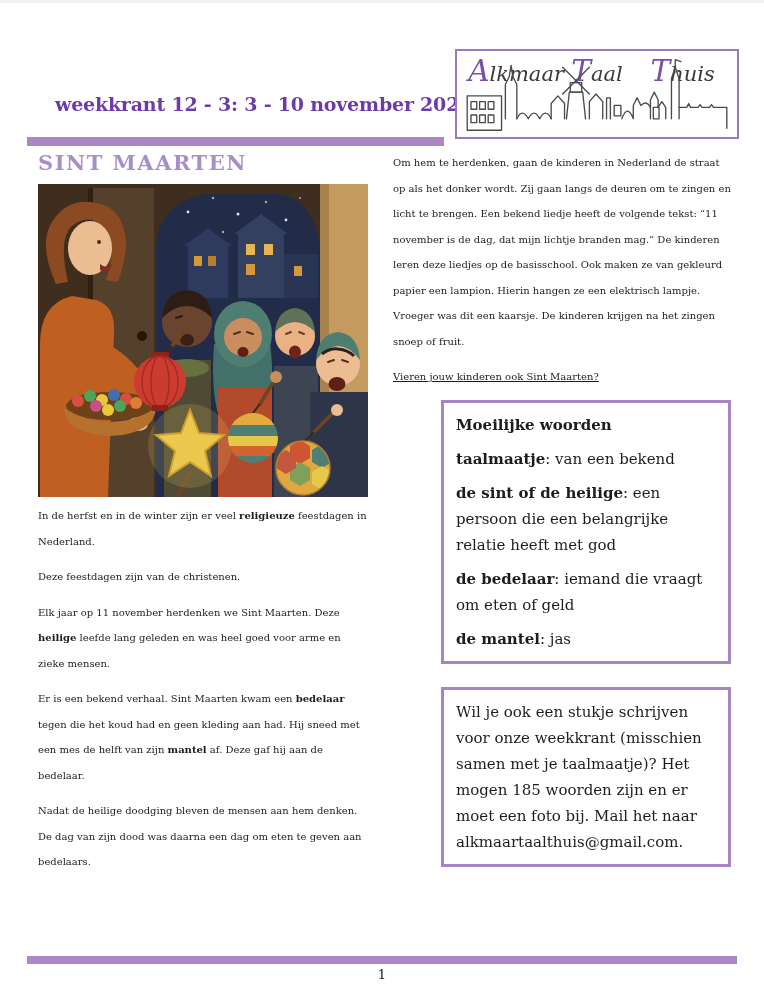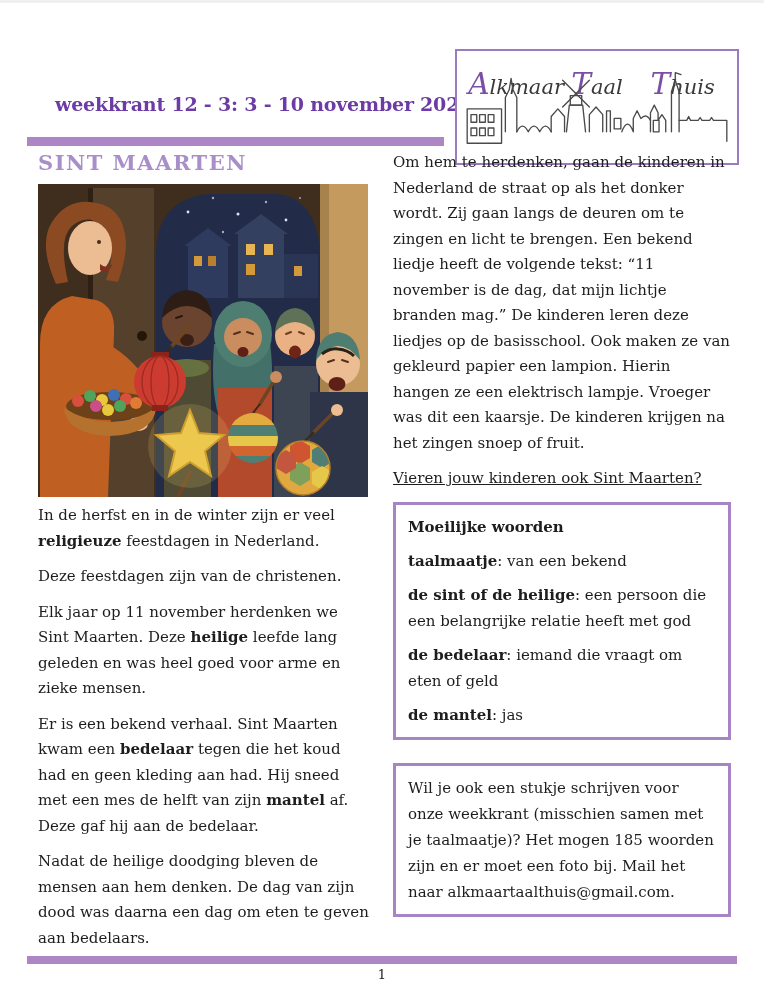--- a/index.html
+++ b/index.html
@@ -10,35 +10,35 @@
     --c-text:#1d1d1d;
   }
   *{margin:0;padding:0;box-sizing:border-box;}
   html,body{background:#fff;}
   body{font-family:"DejaVu Serif","Liberation Serif",serif;color:var(--c-text);}
   .page{position:relative;width:764px;height:1000px;margin:0 auto;background:#fff;overflow:hidden;border-top:3px solid #f0f0f0;}
 
   
   .title{position:absolute;left:38px;top:44px;font-size:37px;font-weight:bold;color:var(--c-title);letter-spacing:-1px;white-space:nowrap;}
   .subtitle{position:absolute;left:55px;top:90px;font-size:19px;font-weight:bold;color:var(--c-title);letter-spacing:-0.2px;white-space:nowrap;}
-  .logo-box{position:absolute;left:455px;top:46px;width:284px;height:116px;border:2px solid #9b7bbf;background:#fff;display:flex;align-items:center;justify-content:center;}
+  .logo-box{position:absolute;left:455px;top:46px;width:284px;height:90px;border:2px solid #9b7bbf;background:#fff;display:flex;align-items:center;justify-content:center;}
   .header-divider{position:absolute;left:27px;top:134px;width:417px;height:9px;background:var(--c-bar);}
 
   
   .col-left{position:absolute;left:38px;top:147px;width:331px;}
   .col-right{position:absolute;left:393px;top:147px;width:338px;}
   .article-heading{font-size:21px;font-weight:bold;letter-spacing:1.5px;color:var(--c-heading);text-align:left;margin-bottom:9px;white-space:nowrap;}
   .illustration{width:330px;height:313px;margin-bottom:6px;overflow:hidden;}
   .illustration svg{display:block;}
-  p.body{font-size:15px;line-height:25.5px;margin-bottom:10px;}
+  p.body{font-size:10px;line-height:25.5px;margin-bottom:10px;}
   p.body b{font-weight:bold;}
   .question{margin-bottom:20px;text-decoration:underline;}
 
   
-  .panel{border:3px solid var(--c-border);padding:9px 12px;margin-bottom:23px;background:#fff;}
+  .panel{border:3px solid var(--c-border);padding:9px 12px;margin-bottom:23px;background:#fff;margin-left:48px;}
   .panel p{font-size:15px;line-height:26px;margin-bottom:8px;}
   .panel p:last-child{margin-bottom:0;}
   .panel .panel-title{font-weight:bold;}
 
   
   .footer-divider{position:absolute;left:27px;top:953px;width:710px;height:8px;background:var(--c-bar);}
   .page-number{position:absolute;left:0;top:964px;width:764px;text-align:center;font-size:13px;color:#222;}
 </style>
 </head>
 <body>

